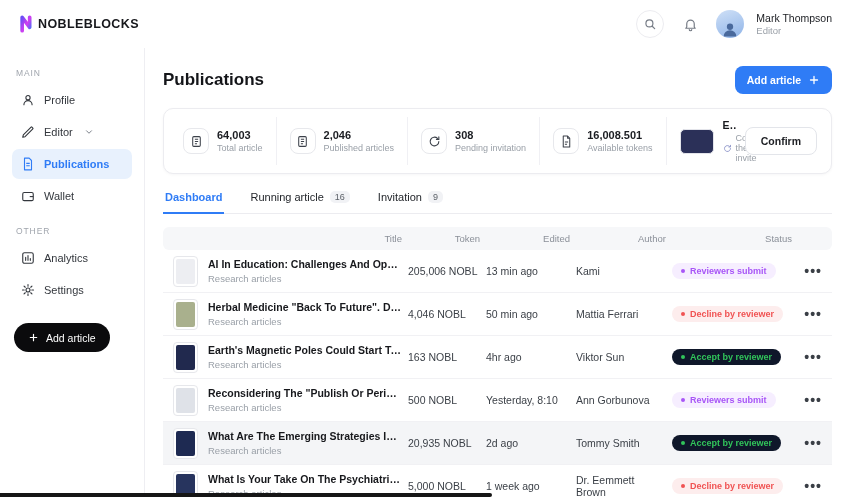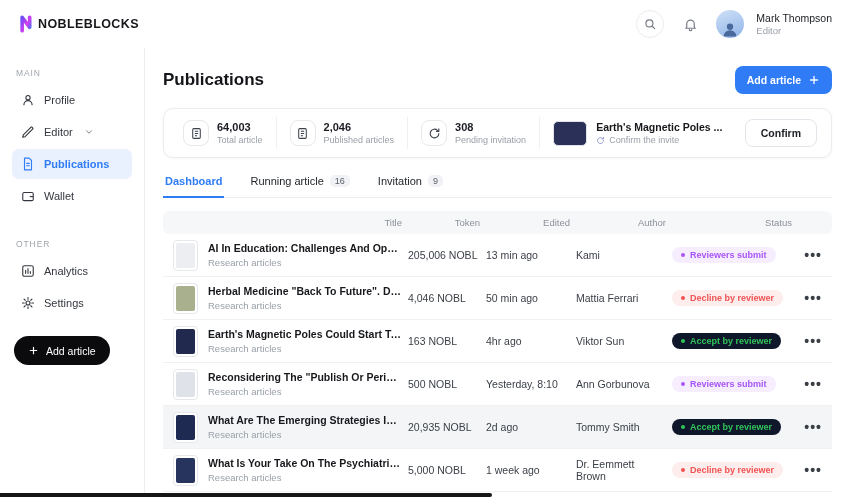--- a/index.html
+++ b/index.html
@@ -176,21 +176,21 @@
       <div class="side-item">
         <span style="display:flex">
             <svg width="14" height="14" viewBox="0 0 24 24" fill="none" stroke="currentColor" stroke-width="1.9" stroke-linejoin="round">
               <rect x="3" y="6" width="18" height="14" rx="2.5"></rect>
               <path d="M15 13h6"></path>
             </svg>
           </span>
         <span>Wallet</span>
       </div>
 
-      <div class="sec-label" style="margin-top:28px">OTHER</div>
+      <div class="sec-label" style="margin-top:15px">OTHER</div>
 
       <div class="side-item">
         <span style="display:flex">
             <svg width="14" height="14" viewBox="0 0 24 24" fill="none" stroke="currentColor" stroke-width="1.9" stroke-linecap="round" stroke-linejoin="round">
               <rect x="3" y="3" width="18" height="18" rx="3"></rect>
               <path d="M8 16v-5M12 16V8M16 16v-3"></path>
             </svg>
           </span>
         <span>Analytics</span>
       </div>
@@ -256,20 +256,33 @@
         <div class="stat">
           <span class="stat-icon">
               <svg width="13" height="13" viewBox="0 0 24 24" fill="none" stroke="currentColor" stroke-width="2" stroke-linecap="round">
                 <path d="M20 12a8 8 0 1 1-2.4-5.7"></path>
                 <path d="M20 3.5V8h-4.5"></path>
               </svg>
             </span>
           <span>
               <div class="stat-value">308</div>
           <div class="stat-label">Pending invitation</div>
+            </span>
+        </div>
+        <div class="stat">
+          <span class="stat-icon">
+              <svg width="13" height="13" viewBox="0 0 24 24" fill="none" stroke="currentColor" stroke-width="1.9" stroke-linejoin="round">
+                <path d="M6 2h8l4 4v16H6z"></path>
+                <path d="M14 2v4h4"></path>
+                <path d="M9 13h6M9 17h4"></path>
+              </svg>
+            </span>
+          <span>
+              <div class="stat-value">16,008.501</div>
+          <div class="stat-label">Available tokens</div>
             </span>
         </div>
         <div class="invite">
           <div class="invite-thumb" style="background: rgb(43, 48, 88);"></div>
           <div class="invite-meta">
             <div class="invite-title">Earth's Magnetic Poles ...</div>
             <div class="invite-sub">
               <span style="display:flex;color:#8f96c9">
                   <svg width="9" height="9" viewBox="0 0 24 24" fill="none" stroke="currentColor" stroke-width="2.4" stroke-linecap="round">
                     <path d="M20 12a8 8 0 1 1-2.4-5.7"></path>

